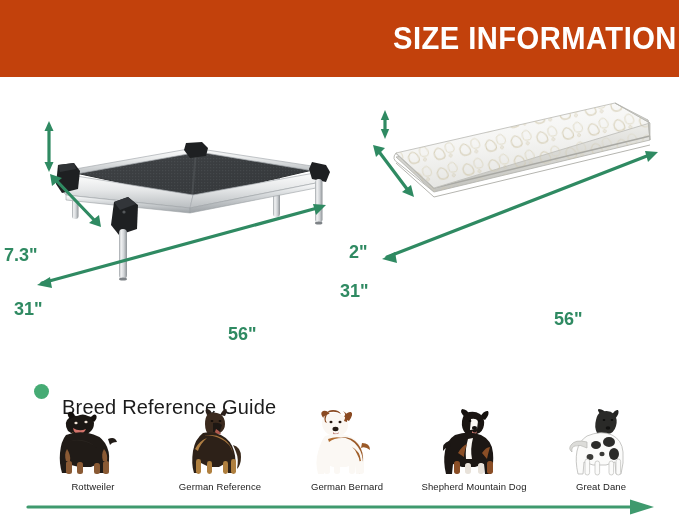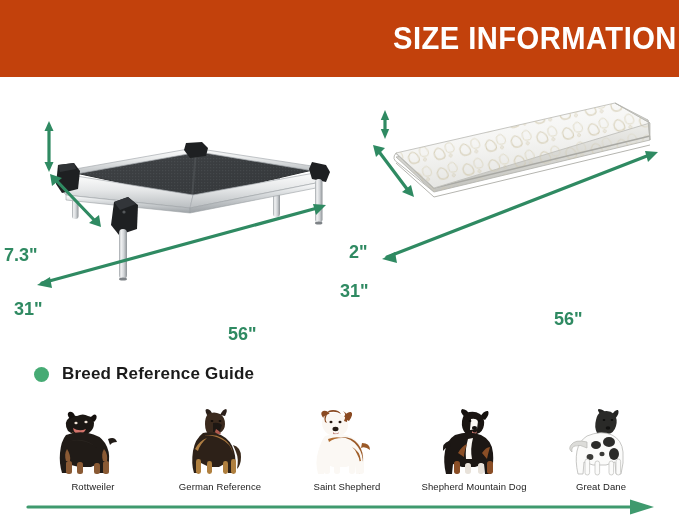--- a/index.html
+++ b/index.html
@@ -91,24 +91,25 @@
     gap: 13px;
   }
   .breed-bullet {
     width: 15px;
     height: 15px;
     border-radius: 50%;
     background: #46ab74;
     display: block;
   }
   .breed-heading-text {
-    font-size: 17px;
+    font-size: 20px;
     color: #1b1b1b;
-    font-weight: bold;
+    font-weight: normal;
     letter-spacing: 0.2px;
+    margin-top: 32px;
   }
 
   .breed-row {
     position: absolute;
     left: 26px;
     top: 58px;
     width: 630px;
     height: 92px;
     display: flex;
     align-items: flex-end;
@@ -397,21 +398,21 @@
             <path d="M28,30 q8,-3 14,-1 q-8,0 -13,4 z" fill="#b06c30"></path>
             <path d="M52,38 q8,4 9,14 q1,8 -2,13 q3,-12 -2,-20 q-2,-5 -5,-7 z" fill="#a05f2a"></path>
             <rect x="24" y="52" width="6" height="13" rx="2.7" fill="#fbf8f4"></rect>
             <rect x="34" y="53" width="6" height="12" rx="2.7" fill="#fbf8f4"></rect>
             <rect x="49" y="53" width="6" height="12" rx="2.7" fill="#fbf8f4"></rect>
             <rect x="58" y="52" width="6" height="13" rx="2.7" fill="#fbf8f4"></rect>
             <path d="M62,34 q8,0 8,7 q-5,-4 -9,-2 z" fill="#9b5a28"></path>
           </g>
         </svg>
       </div>
-      <div class="breed-name">Saint Shepherd</div>
+      <div class="breed-name">German Bernard</div>
     </div>
 
     <div class="breed-item">
       <div class="breed-art">
         <svg width="82" height="68" viewBox="0 0 82 68">
           <g>
             <path d="M38,8 q-6,-5 -3,-8 q5,0 8,6 z" fill="#15110e"></path>
             <path d="M53,8 q4,-7 8,-6 q2,3 -3,9 z" fill="#15110e"></path>
             <path d="M39,4 q8,-3 14,1 q5,4 4,11 q-1,7 -7,9 l-5,1 l-2,6 l-4,-7 q-5,-5 -4,-13 q1,-6 4,-8 z" fill="#1a1512"></path>
             <path d="M44,10 q5,-1 7,2 l-1,8 l-7,1 z" fill="#fbf8f4"></path>

